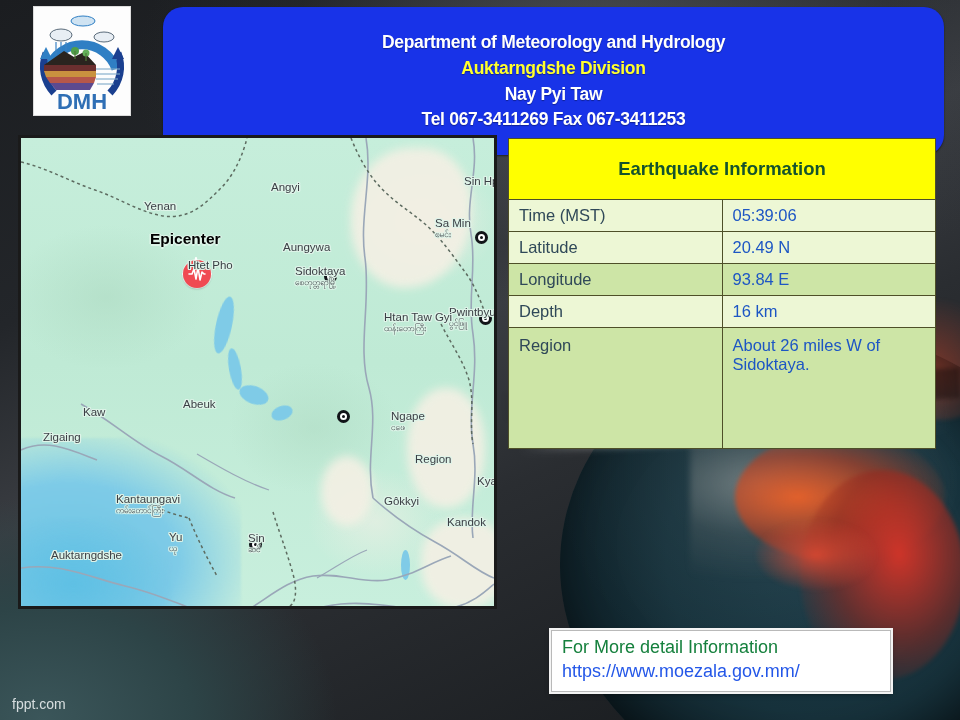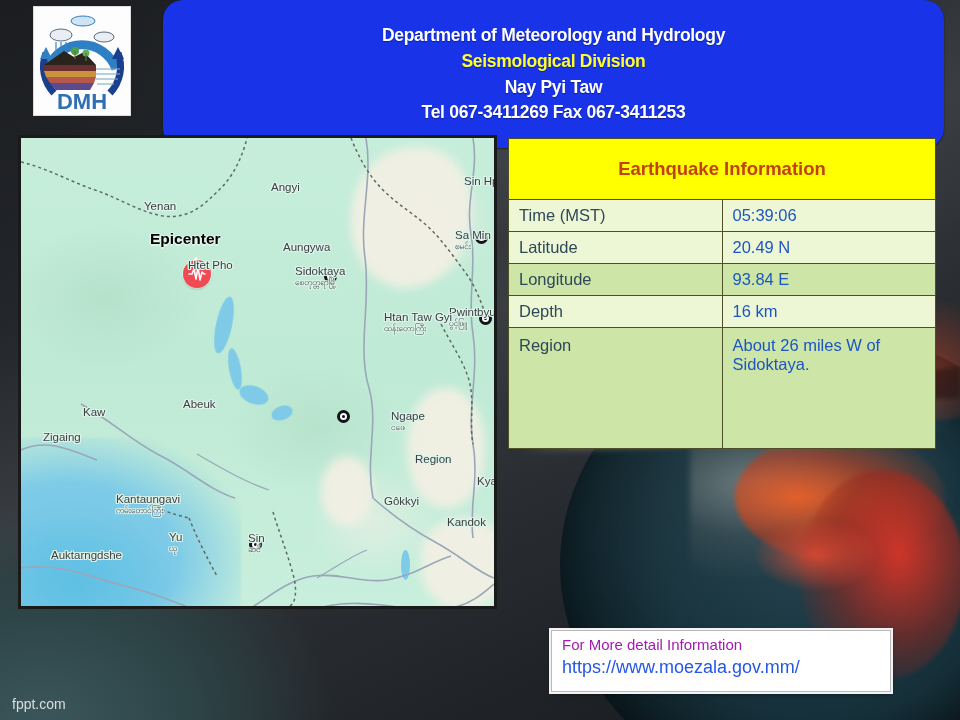--- a/index.html
+++ b/index.html
@@ -84,21 +84,21 @@
     left: 34px; top: 7px;
     width: 96px; height: 108px;
     background: #fdfdfd;
     box-shadow: 0 0 0 1px #dcdcdc;
   }
   .logo svg { display: block; }
 
   
   .banner {
     position: absolute;
-    left: 163px; top: 0;
+    left: 163px; top: 7px;
     width: 781px; height: 148px;
     background: #1833e8;
     border-radius: 20px;
     color: #ffffff;
     display: flex;
     flex-direction: column;
     align-items: center;
     justify-content: center;
     gap: 3px;
     box-shadow: 0 1px 2px rgba(0,0,0,0.5);
@@ -224,21 +224,21 @@
     table-layout: fixed;
   }
   .table td, .table th {
     border: 1px solid #4e4f28;
     padding: 6px 10px;
     vertical-align: middle;
   }
   .table .thead {
     background: #ffff00;
     text-align: center;
-    color: #c2410c;
+    color: #14532d;
     font-size: 18.5px;
     font-weight: bold;
     height: 48px;
   }
   .table .lab {
     width: 144px;
     color: #2f4858;
     font-size: 16.5px;
   }
   .table .val {
@@ -254,22 +254,22 @@
     position: absolute;
     left: 551px; top: 630px;
     width: 340px; height: 62px;
     background: #ffffff;
     border: 1px solid #b9b9b9;
     box-shadow: 0 0 0 2px #f3f3f3, 0 2px 5px rgba(0,0,0,0.55);
     padding: 4px 10px 0 10px;
     box-sizing: border-box;
   }
   .moreinfo .l1 {
-    font-size: 15px;
-    color: #a21caf;
+    font-size: 18px;
+    color: #15803d;
     line-height: 1.35;
   }
   .moreinfo .l2 {
     font-size: 18px;
     color: #2457e8;
     line-height: 1.35;
   }
 
   .watermark {
     position: absolute;
@@ -324,21 +324,21 @@
           <line x1="62" y1="67" x2="86" y2="67"></line>
         <line x1="62" y1="72" x2="84" y2="72"></line>
           <line x1="63" y1="77" x2="80" y2="77"></line>
       </g>
       <text x="48" y="102" font-family="'Liberation Sans', sans-serif" font-size="22" font-weight="bold" fill="#2f6fb5" text-anchor="middle">DMH</text>
     </svg>
   </div>
 
   <div class="banner">
     <div class="ln">Department of Meteorology and Hydrology</div>
-    <div class="ln accent">Seismological Division</div>
+    <div class="ln accent">Auktarngdshe Division</div>
     <div class="ln">Nay Pyi Taw</div>
     <div class="ln">Tel 067-3411269 Fax 067-3411253</div>
   </div>
 
   <div class="map">
     <div class="map-inner">
       <div class="plain p1"></div>
       <div class="plain p2"></div>
       <div class="plain p3"></div>
       <div class="plain p4"></div>
@@ -393,21 +393,21 @@
 
       <div class="poi" style="left:316px; top:272px;"></div>
       <div class="poi" style="left:228px; top:400px;"></div>
       <div class="poi" style="left:303px; top:132px;"></div>
 
       <div id="map-labels">
           <div class="mlabel" style="left: 250px; top: 43px;"><span>Angyi</span></div>
           <div class="mlabel" style="left: 123px; top: 62px;"><span>Yenan</span></div>
           <div class="mlabel" style="left: 443px; top: 37px;"><span>Sin Hpa</span></div>
           <div class="mlabel" style="left: 448px; top: 51px; padding-left: 48px;"><span>Kyun</span><span class="mm">ဆင်ဖြူကျွန်း</span></div>
-          <div class="mlabel" style="left: 434px; top: 79px; margin-top: 12px;"><span>Sa Min</span><span class="mm">စမင်း</span></div>
+          <div class="mlabel" style="left: 414px; top: 79px;"><span>Sa Min</span><span class="mm">စမင်း</span></div>
           <div class="mlabel" style="left: 262px; top: 103px;"><span>Aungywa</span></div>
           <div class="mlabel" style="left: 274px; top: 127px;"><span>Sidoktaya</span><span class="mm">စေတုတ္တရာမြို့</span></div>
           <div class="mlabel" style="left: 428px; top: 158px; margin-top: 10px;"><span>Pwintbyu</span><span class="mm">ပွင့်ဖြူ</span></div>
           <div class="mlabel" style="left: 363px; top: 173px;"><span>Htan Taw Gyi</span><span class="mm">ထန်းတောကြီး</span></div>
           <div class="mlabel" style="left: 167px; top: 121px;"><span>Htet Pho</span></div>
           <div class="mlabel" style="left: 62px; top: 268px;"><span>Kaw</span></div>
           <div class="mlabel" style="left: 162px; top: 260px;"><span>Abeuk</span></div>
           <div class="mlabel" style="left: 22px; top: 293px;"><span>Zigaing</span></div>
           <div class="mlabel" style="left: 370px; top: 272px;"><span>Ngape</span><span class="mm">ငဖေ</span></div>
           <div class="mlabel" style="left: 394px; top: 315px;"><span>Region</span></div>

